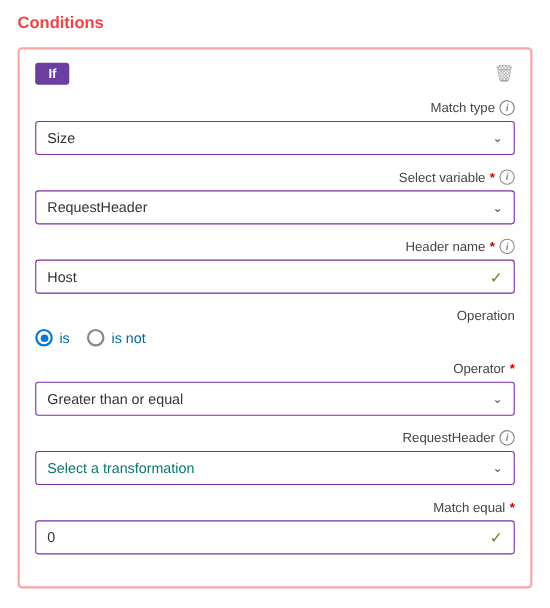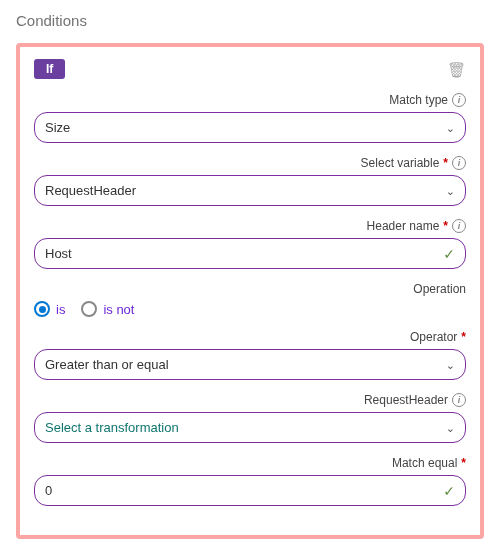--- a/index.html
+++ b/index.html
@@ -7,26 +7,26 @@
       font-family: 'Segoe UI', Arial, sans-serif;
       font-size: 13px;
       background: #fff;
       color: #333;
       width: 500px;
       min-height: 553px;
       padding: 12px 16px;
     }
     .page-title {
       font-size: 15px;
-      font-weight: 400;
-      color: #737373;
+      font-weight: 700;
+      color: #ef4444;
       margin-bottom: 14px;
     }
     .condition-card {
-      border: 4px solid #fca5a5;
+      border: 2px solid #fca5a5;
       border-radius: 4px;
       padding: 12px 14px 16px 14px;
       position: relative;
     }
     .card-header {
       display: flex;
       justify-content: space-between;
       align-items: center;
       margin-bottom: 14px;
     }
@@ -71,21 +71,21 @@
       color: #888;
       font-size: 9px;
       font-style: italic;
       font-weight: bold;
       cursor: pointer;
       flex-shrink: 0;
     }
     .select-wrapper {
       position: relative;
       border: 1.5px solid #7b2fa0;
-      border-radius: 13px;
+      border-radius: 3px;
       background: #fff;
     }
     .select-wrapper.has-check-icon .check-icon {
       position: absolute;
       right: 10px;
       top: 50%;
       transform: translateY(-50%);
       color: #5c8a3c;
       font-size: 14px;
       pointer-events: none;
@@ -140,21 +140,21 @@
     }
     .radio-circle.selected::after {
       content: '';
       width: 7px;
       height: 7px;
       border-radius: 50%;
       background: #0078d4;
     }
     .radio-label {
       font-size: 13px;
-      color: #6d28d9;
+      color: #0369a1;
     }
   </style>
 </head>
 <body>
 
 <div class="page-title">Conditions</div>
 
 <div class="condition-card">
   <div class="card-header">
     <span class="if-badge">If</span>

